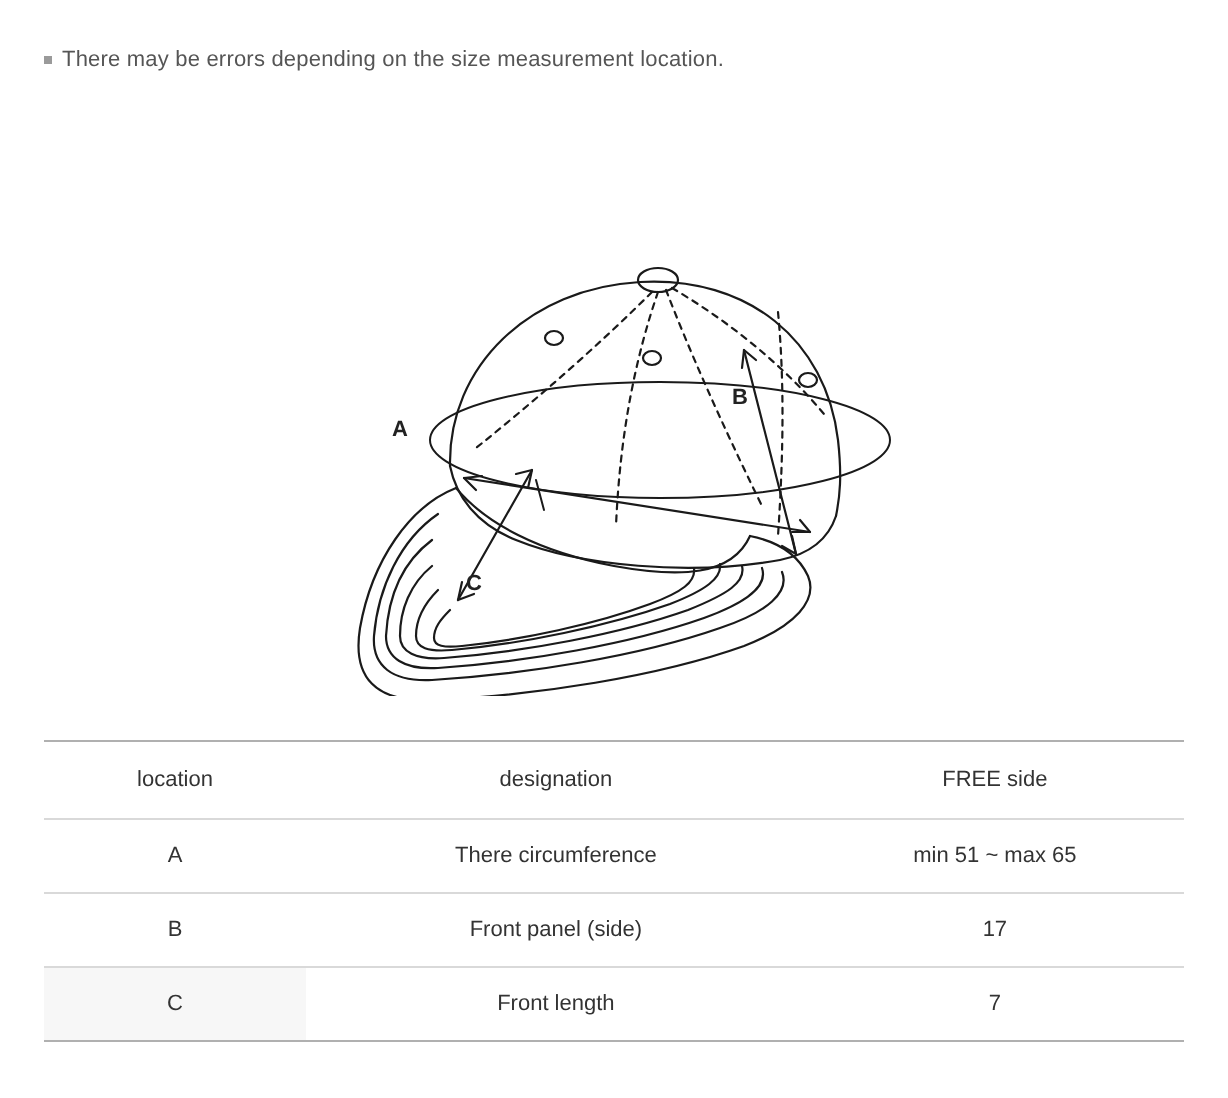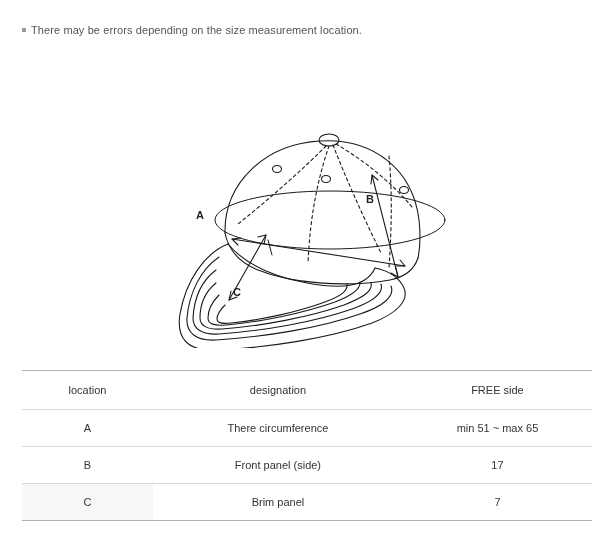--- a/index.html
+++ b/index.html
@@ -166,19 +166,19 @@
         <td class="col-desig">There circumference</td>
         <td class="col-size">min 51 ~ max 65</td>
       </tr>
       <tr>
         <td class="col-loc">B</td>
         <td class="col-desig">Front panel (side)</td>
         <td class="col-size">17</td>
       </tr>
       <tr>
         <td class="col-loc loc-highlight">C</td>
-        <td class="col-desig">Brim panel</td>
+        <td class="col-desig">Front length</td>
         <td class="col-size">7</td>
       </tr>
     </tbody>
   </table>
 
 </div>
 
 </body></html>

